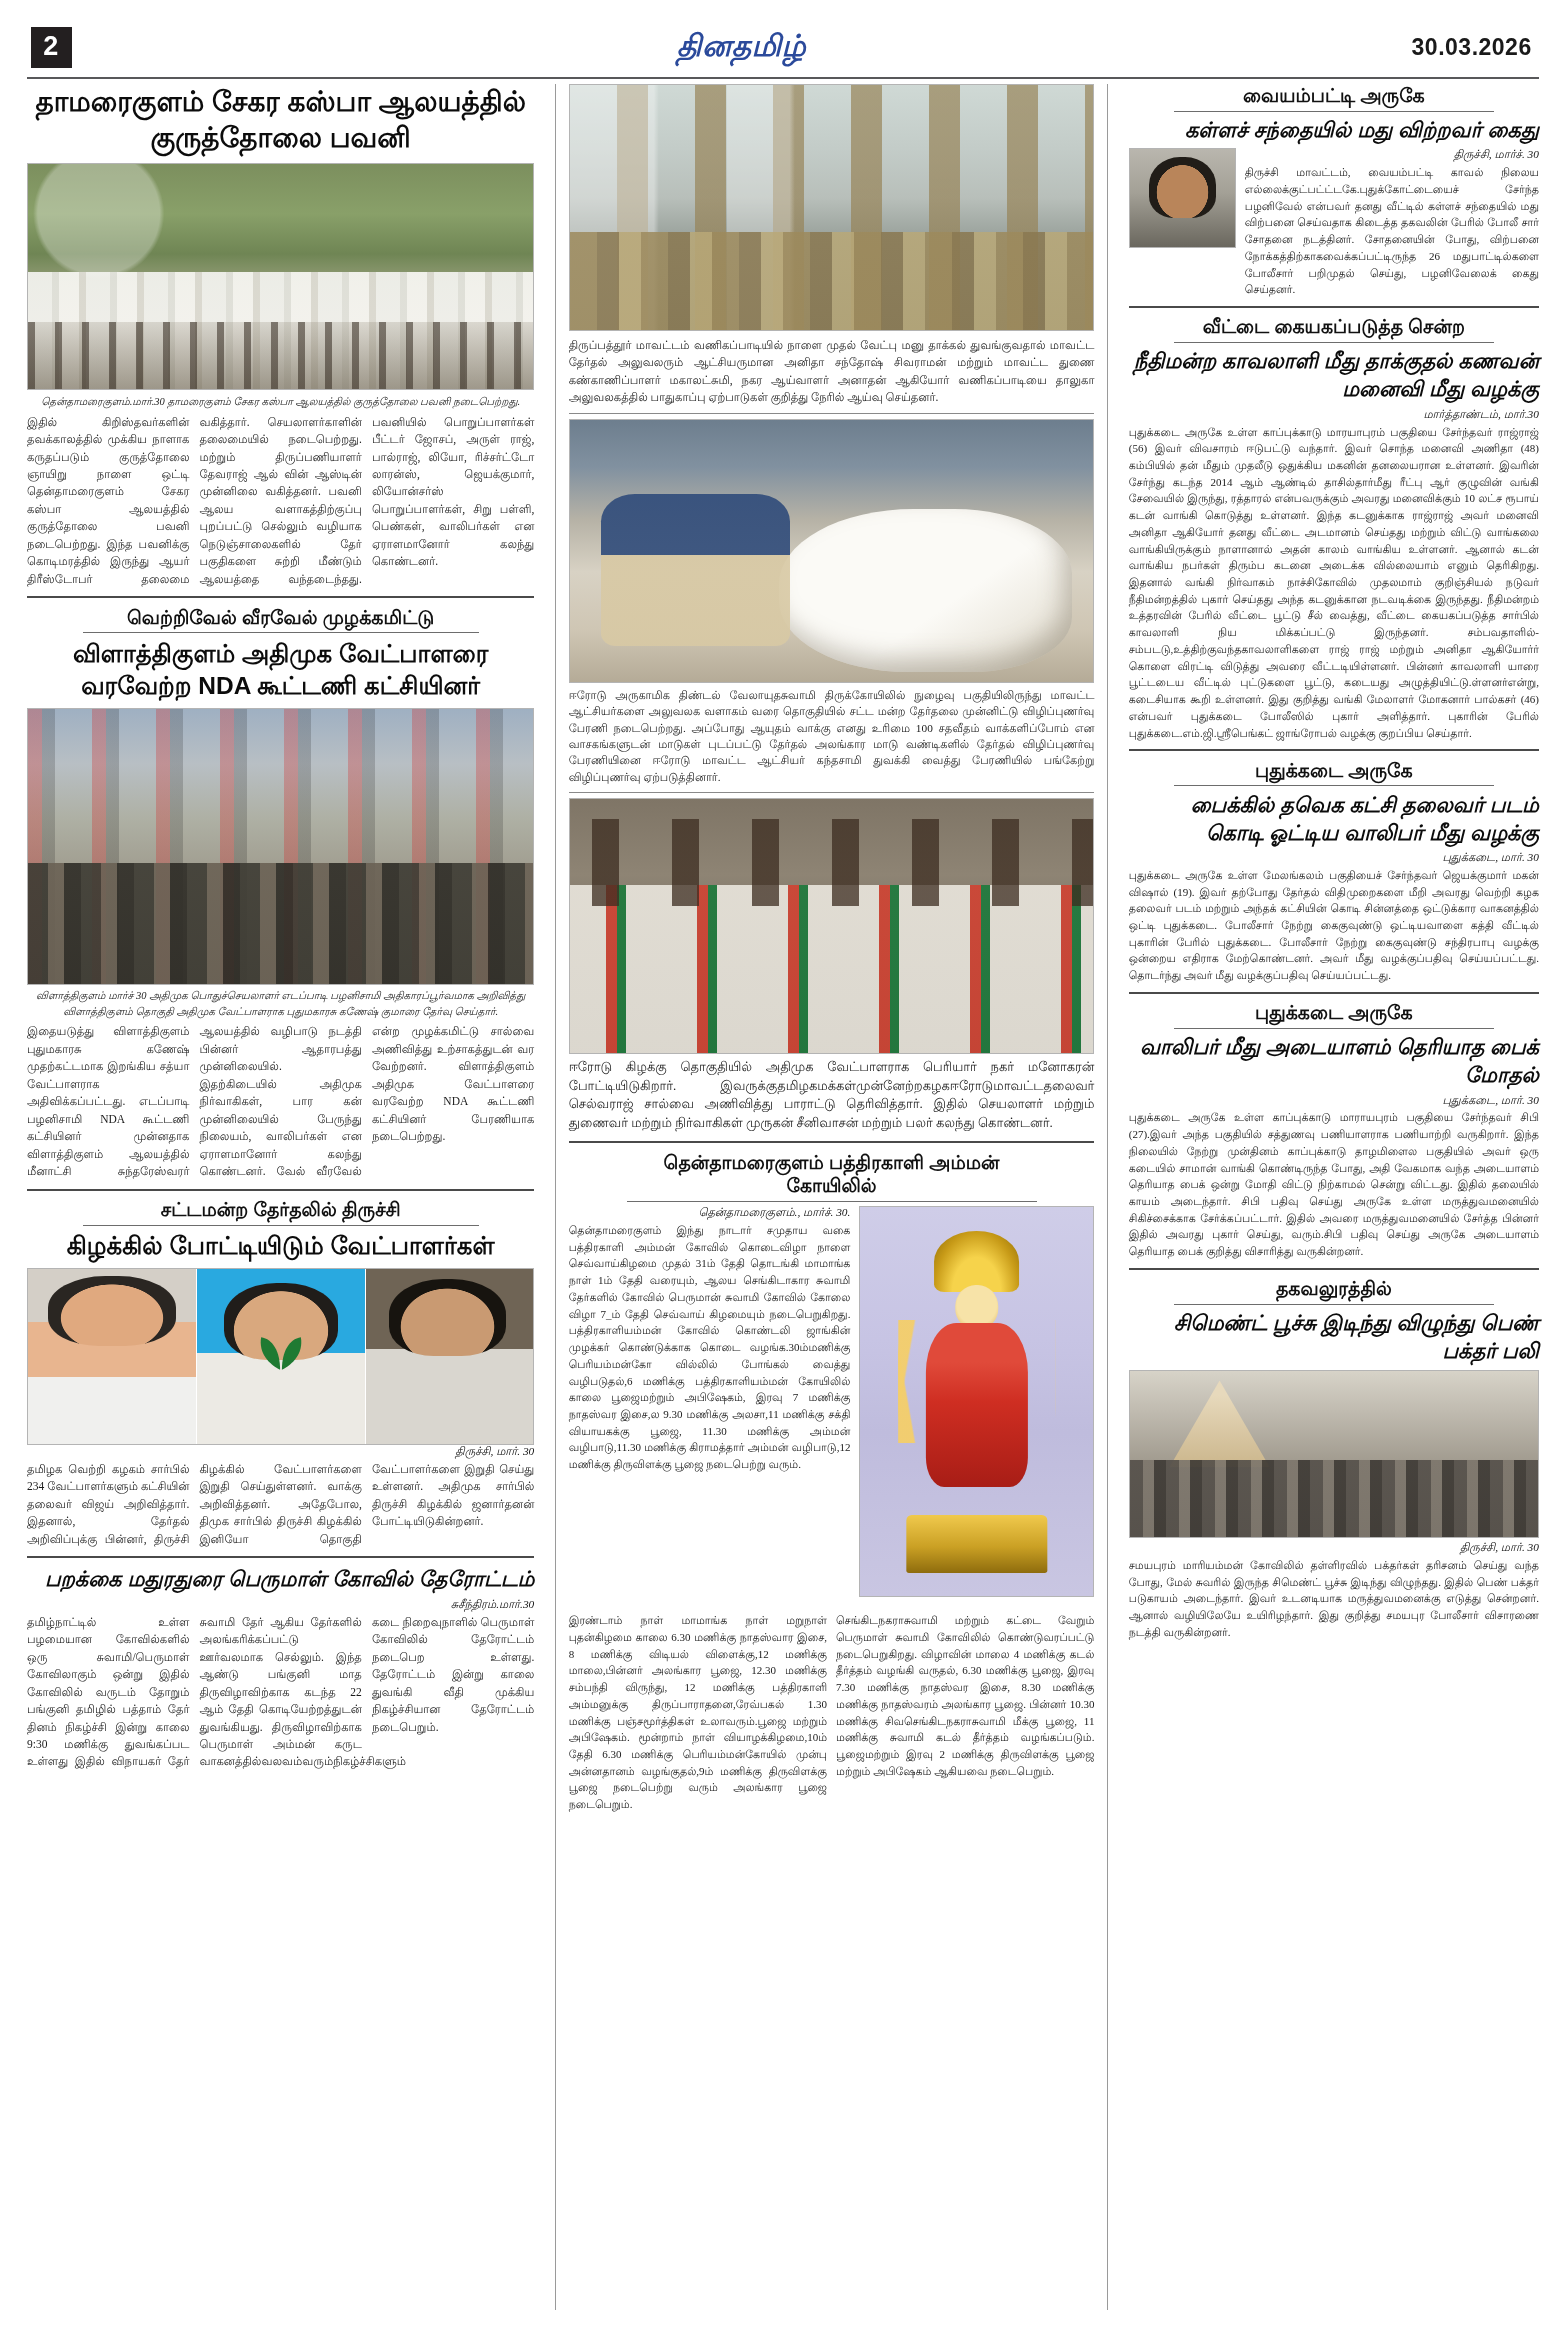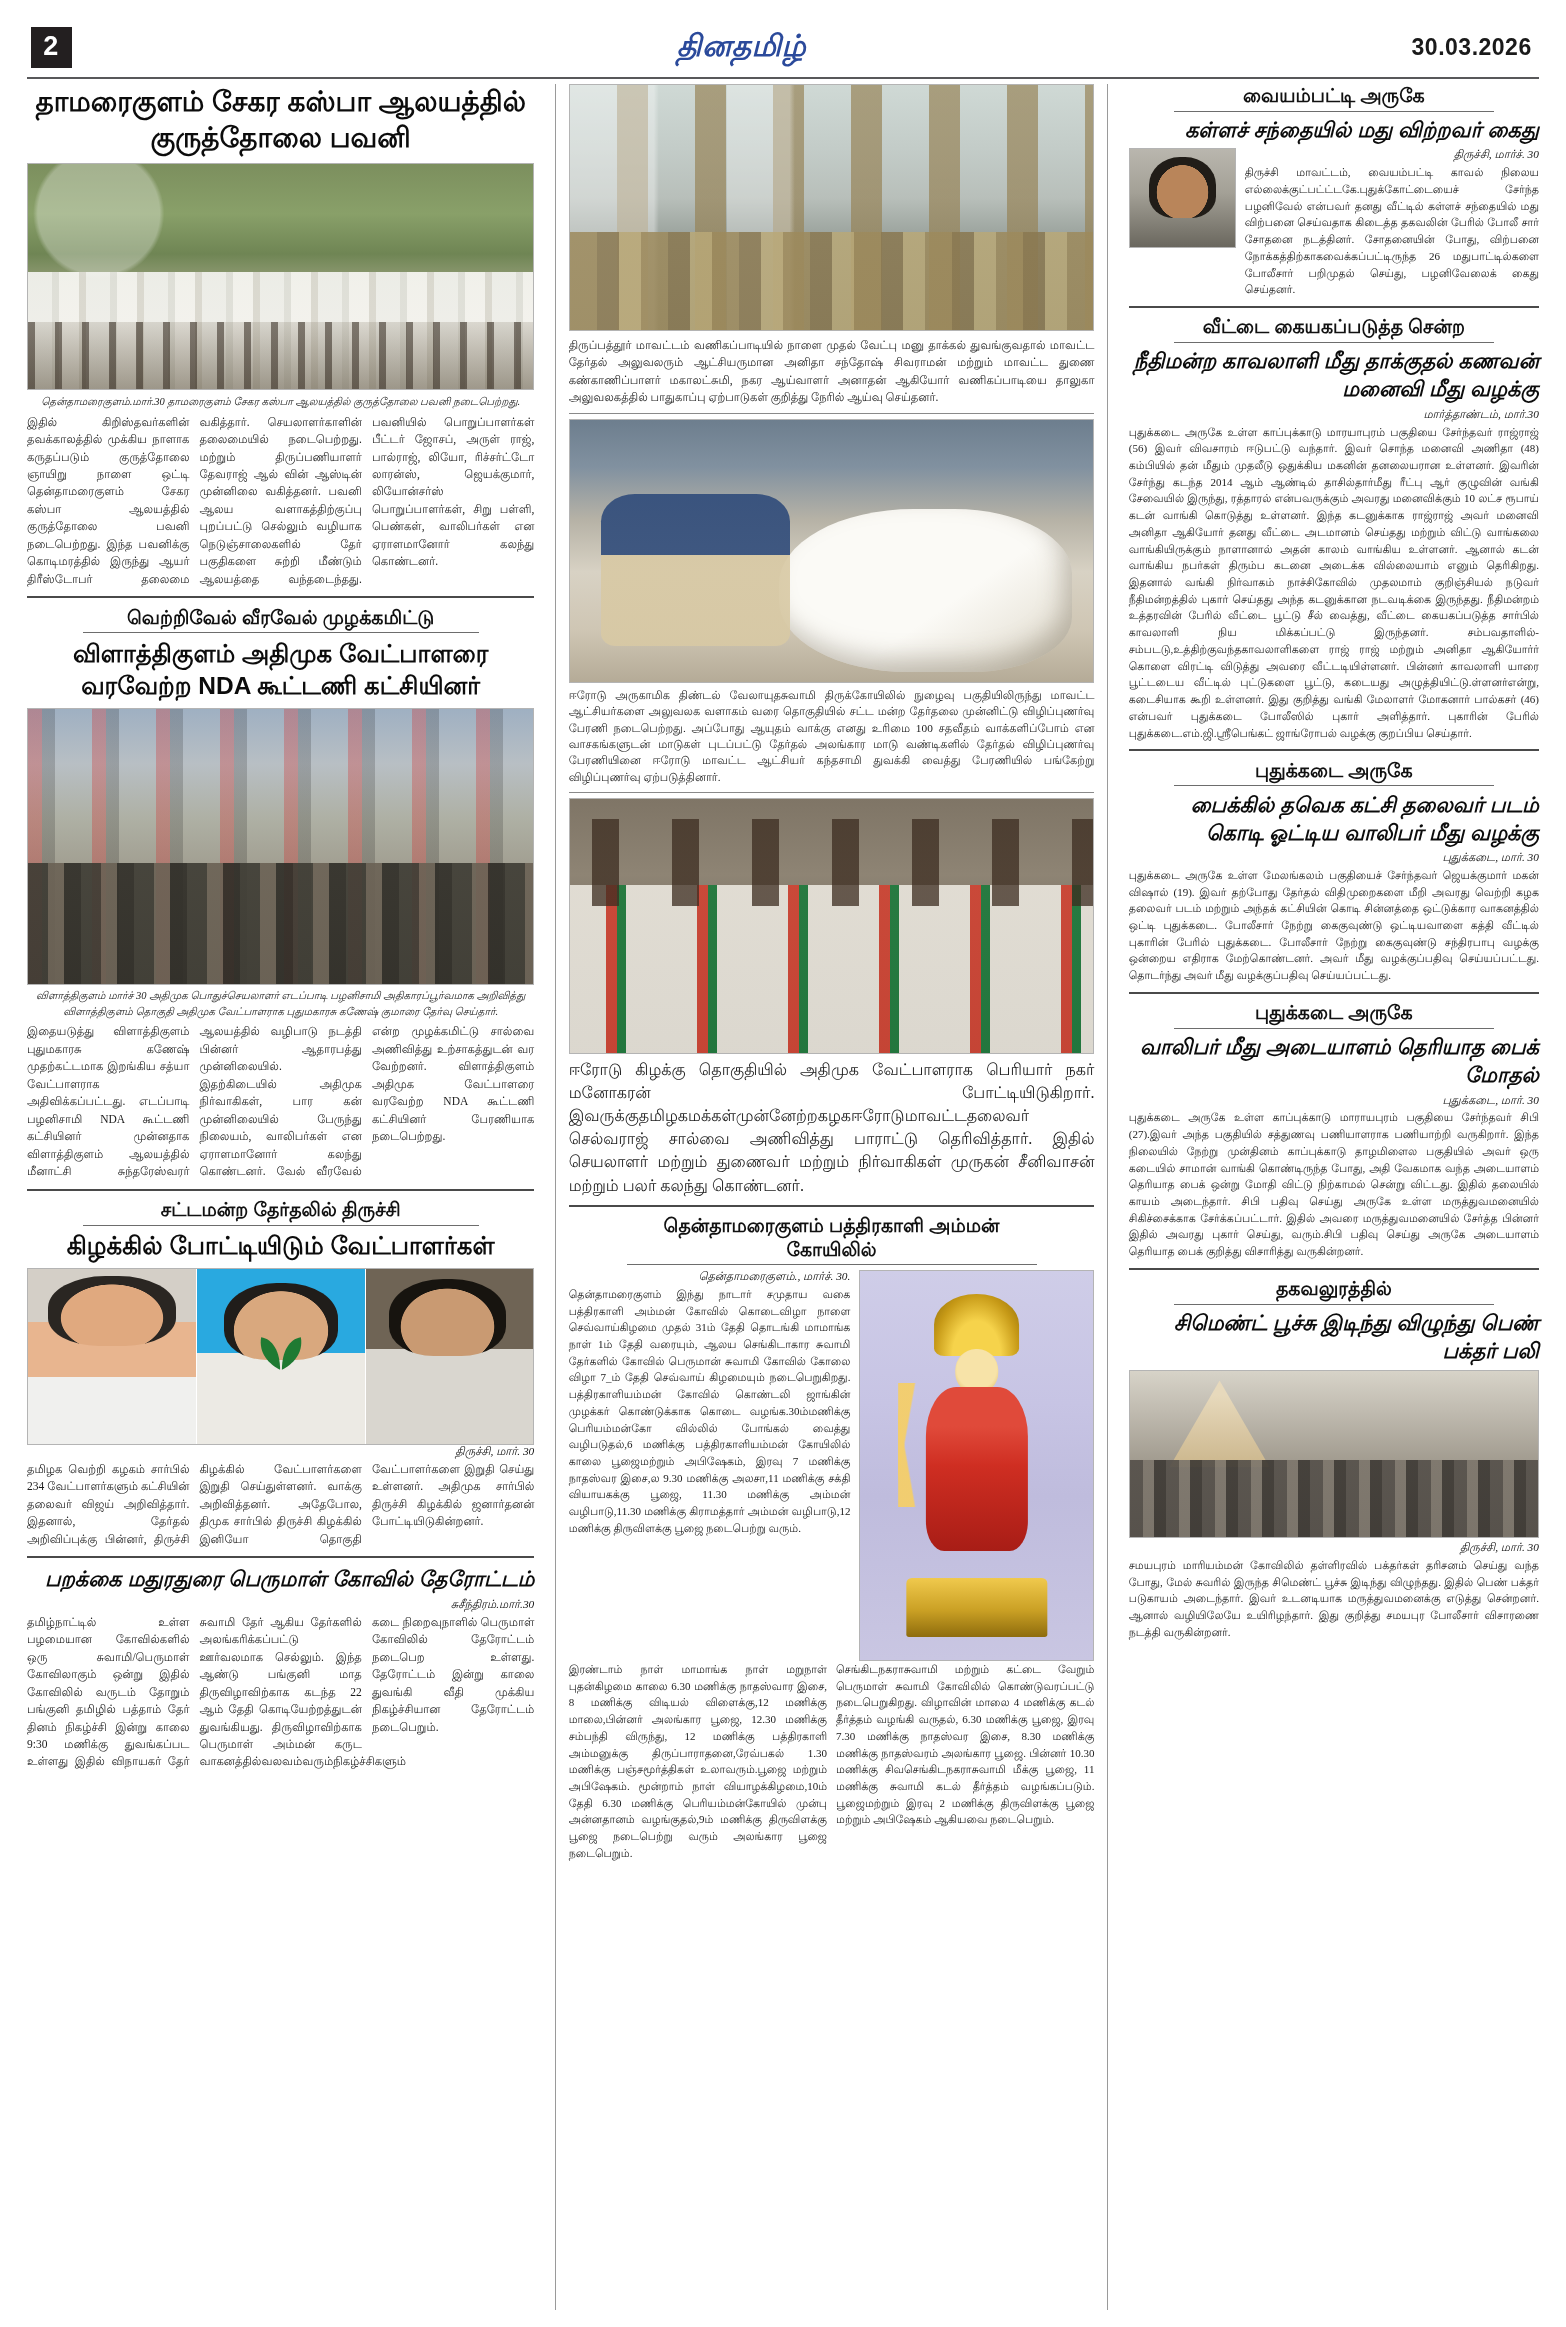--- a/index.html
+++ b/index.html
@@ -441,21 +441,21 @@
           </div>
         <div class="caption" style="text-align:justify;font-style:normal;font-size:11.3px">ஈரோடு அருகாமிக திண்டல் வேலாயுதசுவாமி திருக்கோயிலில் நுழைவு பகுதியிலிருந்து மாவட்ட ஆட்சியர்களை அலுவலக வளாகம் வரை தொகுதியில் சட்ட மன்ற தேர்தலை முன்னிட்டு விழிப்புணர்வு பேரணி நடைபெற்றது. அப்போது ஆயுதம் வாக்கு எனது உரிமை 100 சதவீதம் வாக்களிப்போம் என வாசகங்களுடன் மாடுகள் புடப்பட்டு தேர்தல் அலங்கார மாடு வண்டிகளில் தேர்தல் விழிப்புணர்வு பேரணியினை ஈரோடு மாவட்ட ஆட்சியர் கந்தசாமி துவக்கி வைத்து பேரணியில் பங்கேற்று விழிப்புணர்வு ஏற்படுத்தினார்.</div>
       </div>
 
       <div class="divider-thin"></div>
 
       <div>
         <div class="photo ph-men" style="height:256px">
             <div class="photo-inner"></div>
           </div>
-        <div class="caption" style="text-align:justify;font-style:normal;font-size:16px">ஈரோடு கிழக்கு தொகுதியில் அதிமுக வேட்பாளராக பெரியார் நகர் மனோகரன் போட்டியிடுகிறார். இவருக்குதமிழகமக்கள்முன்னேற்றகழகஈரோடுமாவட்டதலைவர் செல்வராஜ் சால்வை அணிவித்து பாராட்டு தெரிவித்தார். இதில் செயலாளர் மற்றும் துணைவர் மற்றும் நிர்வாகிகள் முருகன் சீனிவாசன் மற்றும் பலர் கலந்து கொண்டனர்.</div>
+        <div class="caption" style="text-align:justify;font-style:normal;font-size:13px">ஈரோடு கிழக்கு தொகுதியில் அதிமுக வேட்பாளராக பெரியார் நகர் மனோகரன் போட்டியிடுகிறார். இவருக்குதமிழகமக்கள்முன்னேற்றகழகஈரோடுமாவட்டதலைவர் செல்வராஜ் சால்வை அணிவித்து பாராட்டு தெரிவித்தார். இதில் செயலாளர் மற்றும் துணைவர் மற்றும் நிர்வாகிகள் முருகன் சீனிவாசன் மற்றும் பலர் கலந்து கொண்டனர்.</div>
       </div>
 
       <div class="divider"></div>
 
       <div>
         <div class="kicker">தென்தாமரைகுளம் பத்திரகாளி அம்மன் கோயிலில்</div>
         <div class="flex-row">
           <div style="flex:1">
             <div class="dateline">தென்தாமரைகுளம்., மார்ச். 30.</div>
             <div class="body-text" style="font-size:11px">தென்தாமரைகுளம் இந்து நாடார் சமுதாய வகை பத்திரகாளி அம்மன் கோவில் கொடைவிழா நாளை செவ்வாய்கிழமை முதல் 31ம் தேதி தொடங்கி மாமாங்க நாள் 1ம் தேதி வரையும், ஆலய செங்கிடாகார சுவாமி தேர்களில் கோவில் பெருமான் சுவாமி கோவில் கோலை விழா 7_ம் தேதி செவ்வாய் கிழமையும் நடைபெறுகிறது. பத்திரகாளியம்மன் கோவில் கொண்டலி ஜாங்கின் முழக்கர் கொண்டுக்காக கொடை வழங்க.30ம்மணிக்கு பெரியம்மன்கோ வில்லில் போங்கல் வைத்து வழிபடுதல்,6 மணிக்கு பத்திரகாளியம்மன் கோயிலில் காலை பூஜைமற்றும் அபிஷேகம், இரவு 7 மணிக்கு நாதஸ்வர இசை,ல 9.30 மணிக்கு அலசா,11 மணிக்கு சக்தி வியாயகக்கு பூஜை, 11.30 மணிக்கு அம்மன் வழிபாடு,11.30 மணிக்கு கிராமத்தார் அம்மன் வழிபாடு,12 மணிக்கு திருவிளக்கு பூஜை நடைபெற்று வரும்.</div>
@@ -463,21 +463,21 @@
           <div class="photo ph-idol" style="width:235px;height:391px;flex:none">
             <div class="ph-idol-fig">
               <div class="idol-crown"></div>
               <div class="idol-arms"></div>
               <div class="idol-face"></div>
               <div class="idol-body"></div>
               <div class="idol-base"></div>
             </div>
           </div>
         </div>
-        <div class="flex-row" style="margin-top:0">
+        <div class="flex-row" style="margin-top:15px">
           <div class="body-text" style="flex:1;font-size:11px">இரண்டாம் நாள் மாமாங்க நாள் மறுநாள் புதன்கிழமை காலை 6.30 மணிக்கு நாதஸ்வார இசை, 8 மணிக்கு விடியல் விளைக்கு,12 மணிக்கு மாலை,பின்னர் அலங்கார பூஜை, 12.30 மணிக்கு சம்பந்தி விருந்து, 12 மணிக்கு பத்திரகாளி அம்மனுக்கு திருப்பாராதனை,ரேவ்பகல் 1.30 மணிக்கு பஞ்சமூர்த்திகள் உலாவரும்.பூஜை மற்றும் அபிஷேகம். மூன்றாம் நாள் வியாழக்கிழமை,10ம் தேதி 6.30 மணிக்கு பெரியம்மன்கோயில் முன்பு அன்னதானம் வழங்குதல்,9ம் மணிக்கு திருவிளக்கு பூஜை நடைபெற்று வரும் அலங்கார பூஜை நடைபெறும்.</div>
           <div class="body-text" style="flex:1;font-size:11px">செங்கிடநகராசுவாமி மற்றும் கட்டை வேறும் பெருமாள் சுவாமி கோவிலில் கொண்டுவரப்பட்டு நடைபெறுகிறது. விழாவின் மாலை 4 மணிக்கு கடல் தீர்த்தம் வழங்கி வருதல், 6.30 மணிக்கு பூஜை, இரவு 7.30 மணிக்கு நாதஸ்வர இசை, 8.30 மணிக்கு மணிக்கு நாதஸ்வரம் அலங்கார பூஜை. பின்னர் 10.30 மணிக்கு சிவசெங்கிடநகராசுவாமி மீக்கு பூஜை, 11 மணிக்கு சுவாமி கடல் தீர்த்தம் வழங்கப்படும். பூஜைமற்றும் இரவு 2 மணிக்கு திருவிளக்கு பூஜை மற்றும் அபிஷேகம் ஆகியவை நடைபெறும்.</div>
         </div>
       </div>
 
     </div>
 
     <div class="col col-3">
 
       <div>

